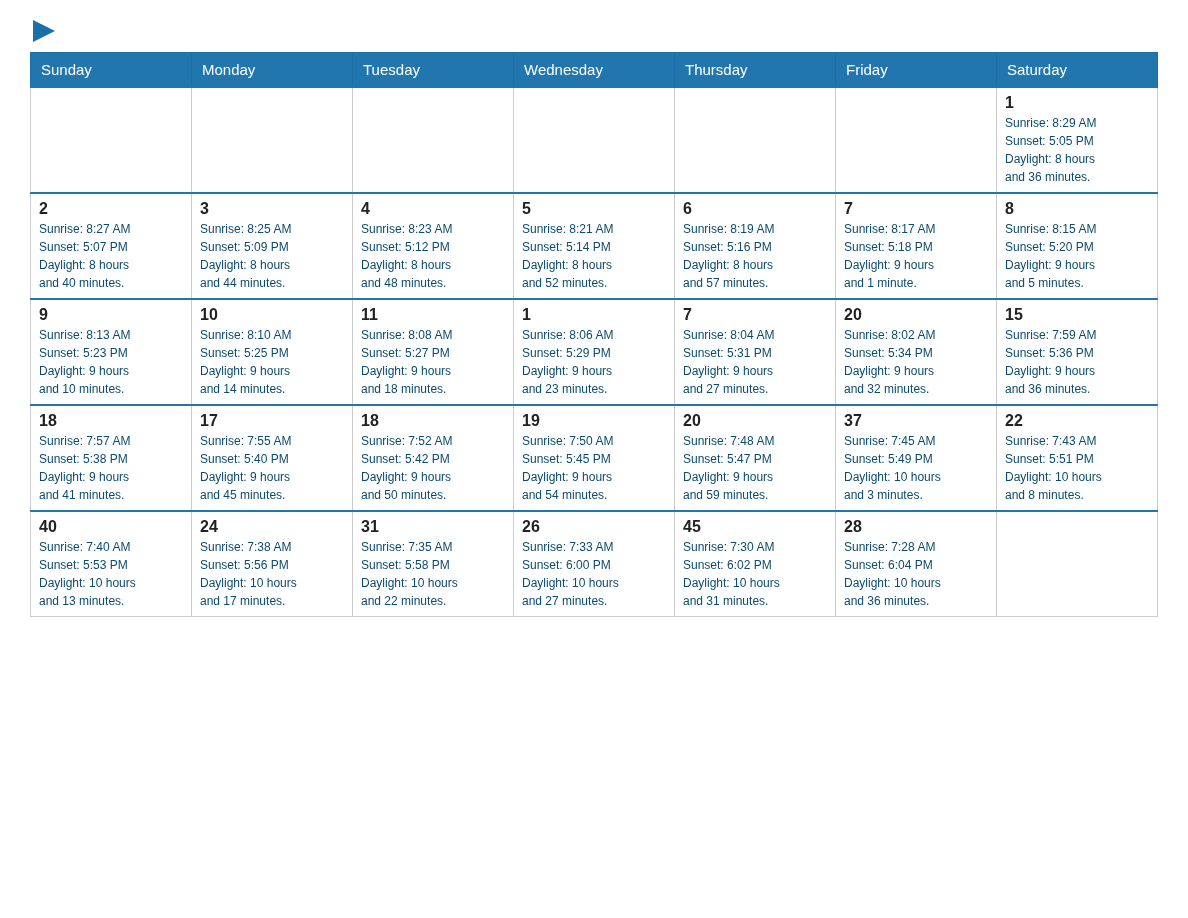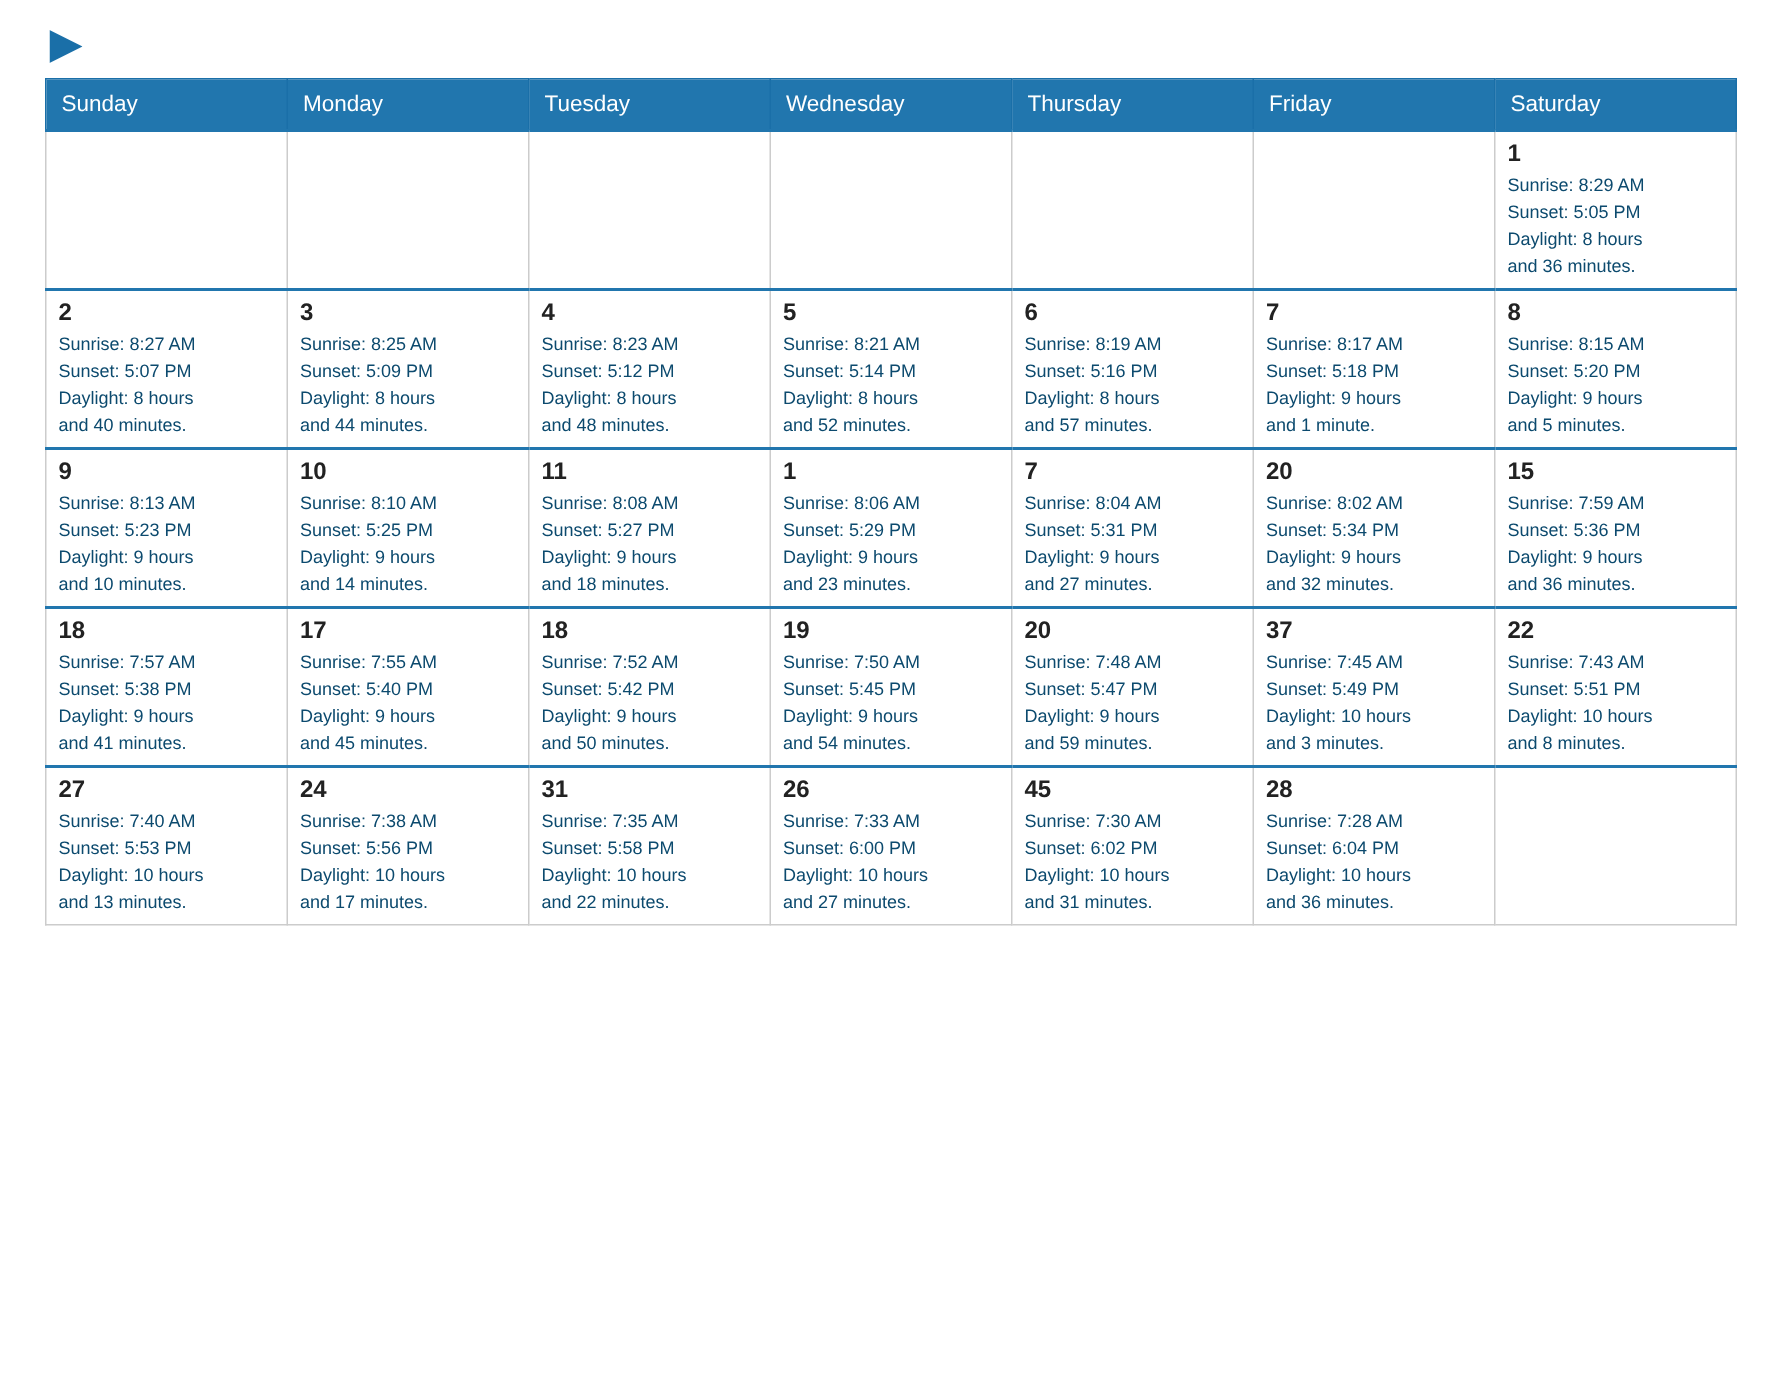--- a/index.html
+++ b/index.html
@@ -224,21 +224,21 @@
           <span class="day-number">37</span>
           <div class="day-info">Sunrise: 7:45 AM<br>Sunset: 5:49 PM<br>Daylight: 10 hours<br>and 3 minutes.</div>
         </td>
         <td>
           <span class="day-number">22</span>
           <div class="day-info">Sunrise: 7:43 AM<br>Sunset: 5:51 PM<br>Daylight: 10 hours<br>and 8 minutes.</div>
         </td>
       </tr>
       <tr>
         <td>
-          <span class="day-number">27</span>
+          <span class="day-number">40</span>
           <div class="day-info">Sunrise: 7:40 AM<br>Sunset: 5:53 PM<br>Daylight: 10 hours<br>and 13 minutes.</div>
         </td>
         <td>
           <span class="day-number">24</span>
           <div class="day-info">Sunrise: 7:38 AM<br>Sunset: 5:56 PM<br>Daylight: 10 hours<br>and 17 minutes.</div>
         </td>
         <td>
           <span class="day-number">31</span>
           <div class="day-info">Sunrise: 7:35 AM<br>Sunset: 5:58 PM<br>Daylight: 10 hours<br>and 22 minutes.</div>
         </td>

